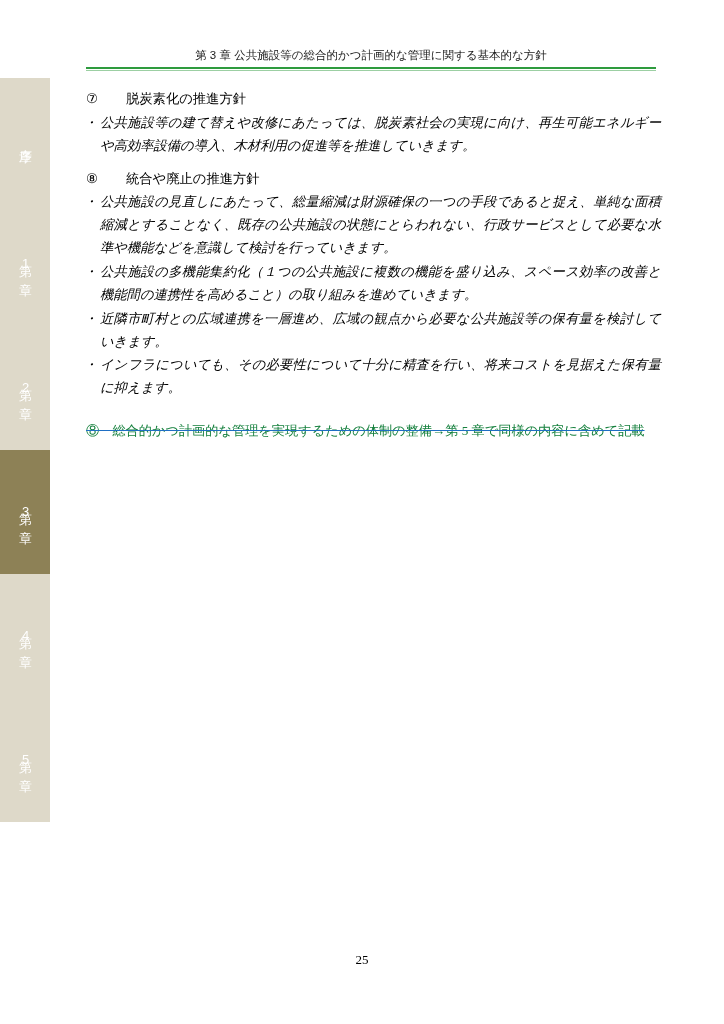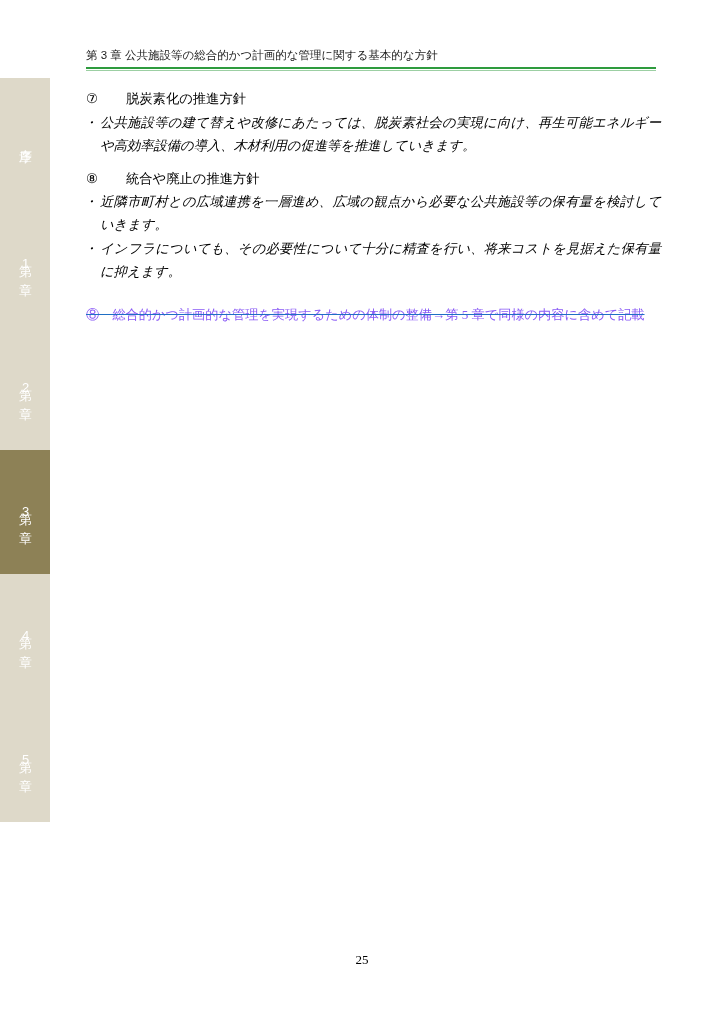--- a/index.html
+++ b/index.html
@@ -44,20 +44,21 @@
   .side-tab.inactive { background: #ded9c9; }
   .side-tab.active { background: #8d8156; }
   .side-tab.inactive span { color: #ffffff; }
 
   
   .header {
     position: absolute;
     left: 86px;
     top: 48px;
     width: 570px;
+    text-align: center;
   }
   .header-text {
     font-size: 11.5px;
     font-family: "Liberation Sans", sans-serif;
     color: #1a1a1a;
     padding-bottom: 4px;
   }
   .header-rule {
     border-top: 2px solid #2e9b3e;
     border-bottom: 1px solid #9ccfa3;
@@ -109,21 +110,21 @@
   }
 
   .group {
     margin-bottom: 9px;
   }
   .group.first { margin-bottom: 10px; }
 
   
   .strike-note {
     margin-top: 20px;
-    color: #8b5cf6;
+    color: #15803d;
     font-size: 13.2px;
     text-decoration: line-through;
     text-decoration-color: #1f6fc4;
   }
 
   
   .page-num {
     position: absolute;
     left: 0;
     right: 0;
@@ -173,20 +174,22 @@
       <li>公共施設等の建て替えや改修にあたっては、脱炭素社会の実現に向け、再生可能エネルギーや高効率設備の導入、木材利用の促進等を推進していきます。</li>
     </ul>
   </div>
 
   <div class="group">
     <div class="sec-head">
       <span class="num">⑧</span>
       <span class="ttl">統合や廃止の推進方針</span>
     </div>
     <ul class="bullets">
+      <li>公共施設の見直しにあたって、総量縮減は財源確保の一つの手段であると捉え、単純な面積縮減とすることなく、既存の公共施設の状態にとらわれない、行政サービスとして必要な水準や機能などを意識して検討を行っていきます。</li>
+      <li>公共施設の多機能集約化（１つの公共施設に複数の機能を盛り込み、スペース効率の改善と機能間の連携性を高めること）の取り組みを進めていきます。</li>
       <li>近隣市町村との広域連携を一層進め、広域の観点から必要な公共施設等の保有量を検討していきます。</li>
       <li>インフラについても、その必要性について十分に精査を行い、将来コストを見据えた保有量に抑えます。</li>
     </ul>
   </div>
 
   <div class="strike-note">⑧　総合的かつ計画的な管理を実現するための体制の整備→第 5 章で同様の内容に含めて記載</div>
 
 </div>
 
 <div class="page-num">25</div>

